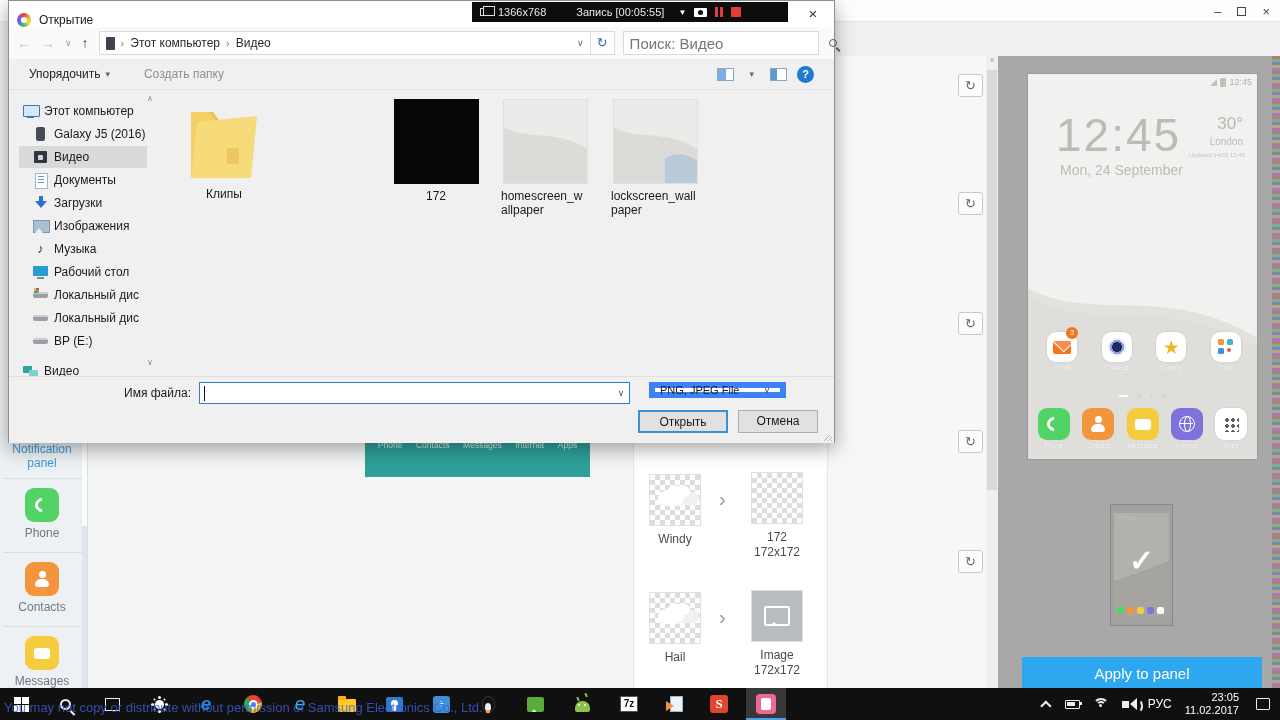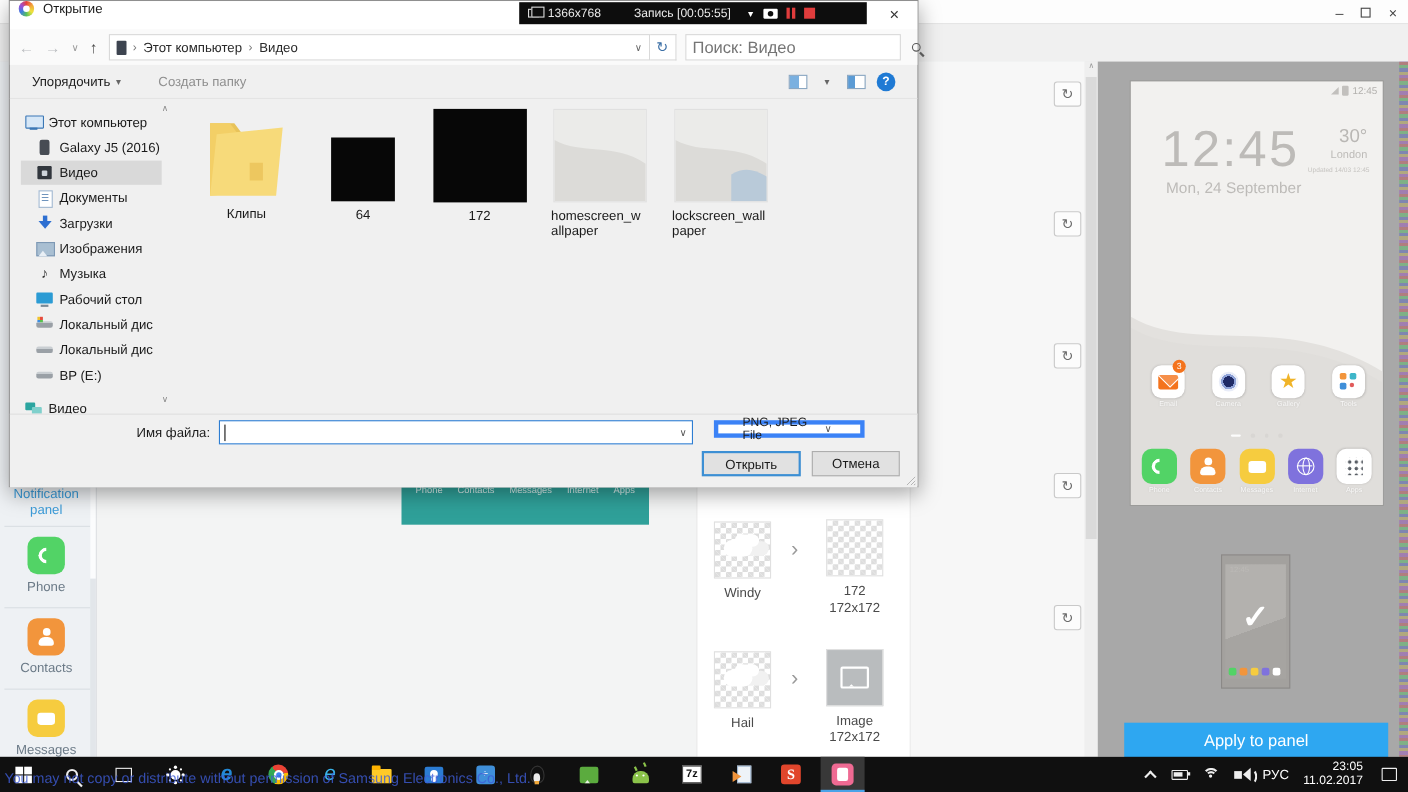--- a/index.html
+++ b/index.html
@@ -101,21 +101,21 @@
   .rec-winicon { width:10px; height:8px; border:1px solid #ddd; position:relative; }
   .rec-winicon::after { content:""; position:absolute; left:2px; top:-3px; width:10px; height:8px; border:1px solid #ddd; background:#0d0d0d; }
   .rec-dd { color:#fff; font-size:8px; margin-left:6px; }
   .rec-cam { width:13px; height:9px; background:#fff; border-radius:1px; position:relative; }
   .rec-cam::after { content:""; position:absolute; left:4px; top:2px; width:5px; height:5px; border-radius:50%; background:#0d0d0d; }
   .rec-pause { display:flex; gap:2px; } .rec-pause i { width:3px; height:10px; background:#e03c3c; }
   .rec-stop { width:10px; height:10px; background:#e03c3c; }
 
   
   .dialog { left:8px; top:0; width:827px; height:443px; background:#f0f0f0; border:1px solid #8f8f8f; box-shadow:0 6px 18px rgba(0,0,0,.35); z-index:10; }
-  .dlg-titlebar { position:absolute; left:0; top:0; width:100%; height:26px; background:#ffffff; display:flex; align-items:flex-start; padding:0 8px; }
+  .dlg-titlebar { position:absolute; left:0; top:0; width:100%; height:26px; background:#ffffff; display:flex; align-items:flex-end; padding:0 8px; }
   .dlg-appicon { width:14px; height:14px; border-radius:50%; background:conic-gradient(#e7413c,#f2a93b,#efe33d,#58c15c,#3f7de0,#9b4fd6,#e7413c); position:relative; }
   .dlg-appicon::after { content:""; position:absolute; left:4px; top:4px; width:6px; height:6px; border-radius:50%; background:#fff; }
   .dlg-title { margin-left:8px; font-size:12px; color:#1a1a1a; }
   .dlg-close { position:absolute; right:6px; top:0; width:30px; height:26px; text-align:center; line-height:26px; font-size:15px; color:#333; }
   .dlg-nav { position:absolute; left:0; top:26px; width:100%; height:32px; background:#fafafa; display:flex; align-items:center; padding:0 8px; }
   .nav-arrow { font-size:14px; margin-right:10px; }
   .nav-dis { color:#b9bcbf; } .nav-en { color:#4a4a4a; }
   .nav-dd { color:#999; font-size:9px; margin-right:10px; }
   .crumb-box { width:492px; height:24px; background:#fff; border:1px solid #d9d9d9; display:flex; align-items:center; padding:0 6px; gap:6px; font-size:12px; color:#2a2a2a; }
   .crumb-phone { width:9px; height:13px; background:#3d4450; border-radius:1px; }
@@ -168,21 +168,21 @@
   .black-sq { background:#070707; margin:0 auto; }
   .wall-thumb { width:85px; height:85px; display:block; margin:0 auto; border:1px solid #e0e0e0; }
   .file-label { display:block; margin-top:5px; line-height:14px; word-break:break-all; }
 
   .dlg-footer { position:absolute; left:0; top:375px; width:100%; height:67px; border-top:1px solid #dfdfdf; background:#f0f0f0; }
   .fn-label { position:absolute; left:0; top:9px; width:182px; text-align:right; font-size:12px; color:#1a1a1a; }
   .fn-input { position:absolute; left:190px; top:5px; width:431px; height:22px; background:#fff; border:1px solid #2d7dd2; display:flex; align-items:center; }
   .fn-input input { border:none; outline:none; flex:1; height:100%; padding-left:4px; font-size:12px; font-family:"Liberation Sans",sans-serif; background:transparent; }
   .caret-line { position:absolute; left:4px; top:3px; width:1px; height:15px; background:#111; }
   .fn-dd { width:16px; text-align:center; color:#555; font-size:9px; }
-  .ft-select { position:absolute; left:640px; top:5px; width:137px; height:16px; background:#fff; border:4px solid #3b82f6; display:flex; align-items:center; padding:0 22px; font-size:11px; color:#1a1a1a; }
+  .ft-select { position:absolute; left:640px; top:5px; width:137px; height:16px; background:#fff; border:6px solid #3b82f6; display:flex; align-items:center; padding:0 5px; font-size:11px; color:#1a1a1a; }
   .btn { position:absolute; top:33px; height:23px; background:#e1e1e1; font-size:12px; color:#1a1a1a; text-align:center; line-height:21px; }
   .btn-open { left:629px; width:90px; border:2px solid #3c8fd4; }
   .btn-cancel { left:729px; width:80px; border:1px solid #adadad; }
   .resize-grip { position:absolute; right:2px; bottom:2px; width:8px; height:8px;
     background:linear-gradient(135deg,transparent 0 50%,#b5b5b5 50% 56%,transparent 56% 70%,#b5b5b5 70% 76%,transparent 76% 90%,#b5b5b5 90%); }
 
   
   .taskbar { left:0; top:688px; width:1280px; height:32px; background:#101010; z-index:20; }
   .tb-icon { position:absolute; top:3px; width:26px; height:26px; display:flex; align-items:center; justify-content:center; }
   .tb-active-bg { position:absolute; top:0; width:40px; height:32px; background:#383838; border-bottom:2px solid #4aa3e8; }
@@ -544,24 +544,20 @@
   <div class="files">
     <div class="file-item" style="left:10px;top:10px;width:90px;">
       <svg class="folder-svg" width="74" height="82" viewBox="0 0 74 82">
         <path d="M4,12 L26,12 L32,20 L4,78 Z" fill="#e8c35a"></path>
         <path d="M4,12 L22,12 L28,20 L46,20 L46,74 L4,78 Z" fill="#f3cf66"></path>
         <path d="M10,22 L70,16 L64,78 L4,78 Z" fill="#f7da7a"></path>
         <path d="M40,48 L52,48 L52,64 L40,64 Z" fill="#edc75f"></path>
       </svg>
       <span class="file-label">Клипы</span>
     </div>
-    <div class="file-item" style="left:116px;top:10px;width:90px;">
-      <div class="black-sq" style="width:58px;height:58px;margin-top:25px;"></div>
-      <span class="file-label">64</span>
-    </div>
     <div class="file-item" style="left:222px;top:9px;width:90px;">
       <div class="black-sq" style="width:85px;height:85px;"></div>
       <span class="file-label">172</span>
     </div>
     <div class="file-item" style="left:442px;top:9px;width:88px;">
       <svg class="wall-thumb" viewBox="0 0 85 85">
         <rect width="85" height="85" fill="#ebebe9"></rect>
         <path d="M0,28 C25,42 55,30 85,50 L85,85 L0,85 Z" fill="#dcdbd8"></path>
         <path d="M52,60 C65,52 75,56 85,62 L85,85 L52,85 Z" fill="#b9cad9"></path>
       </svg>

